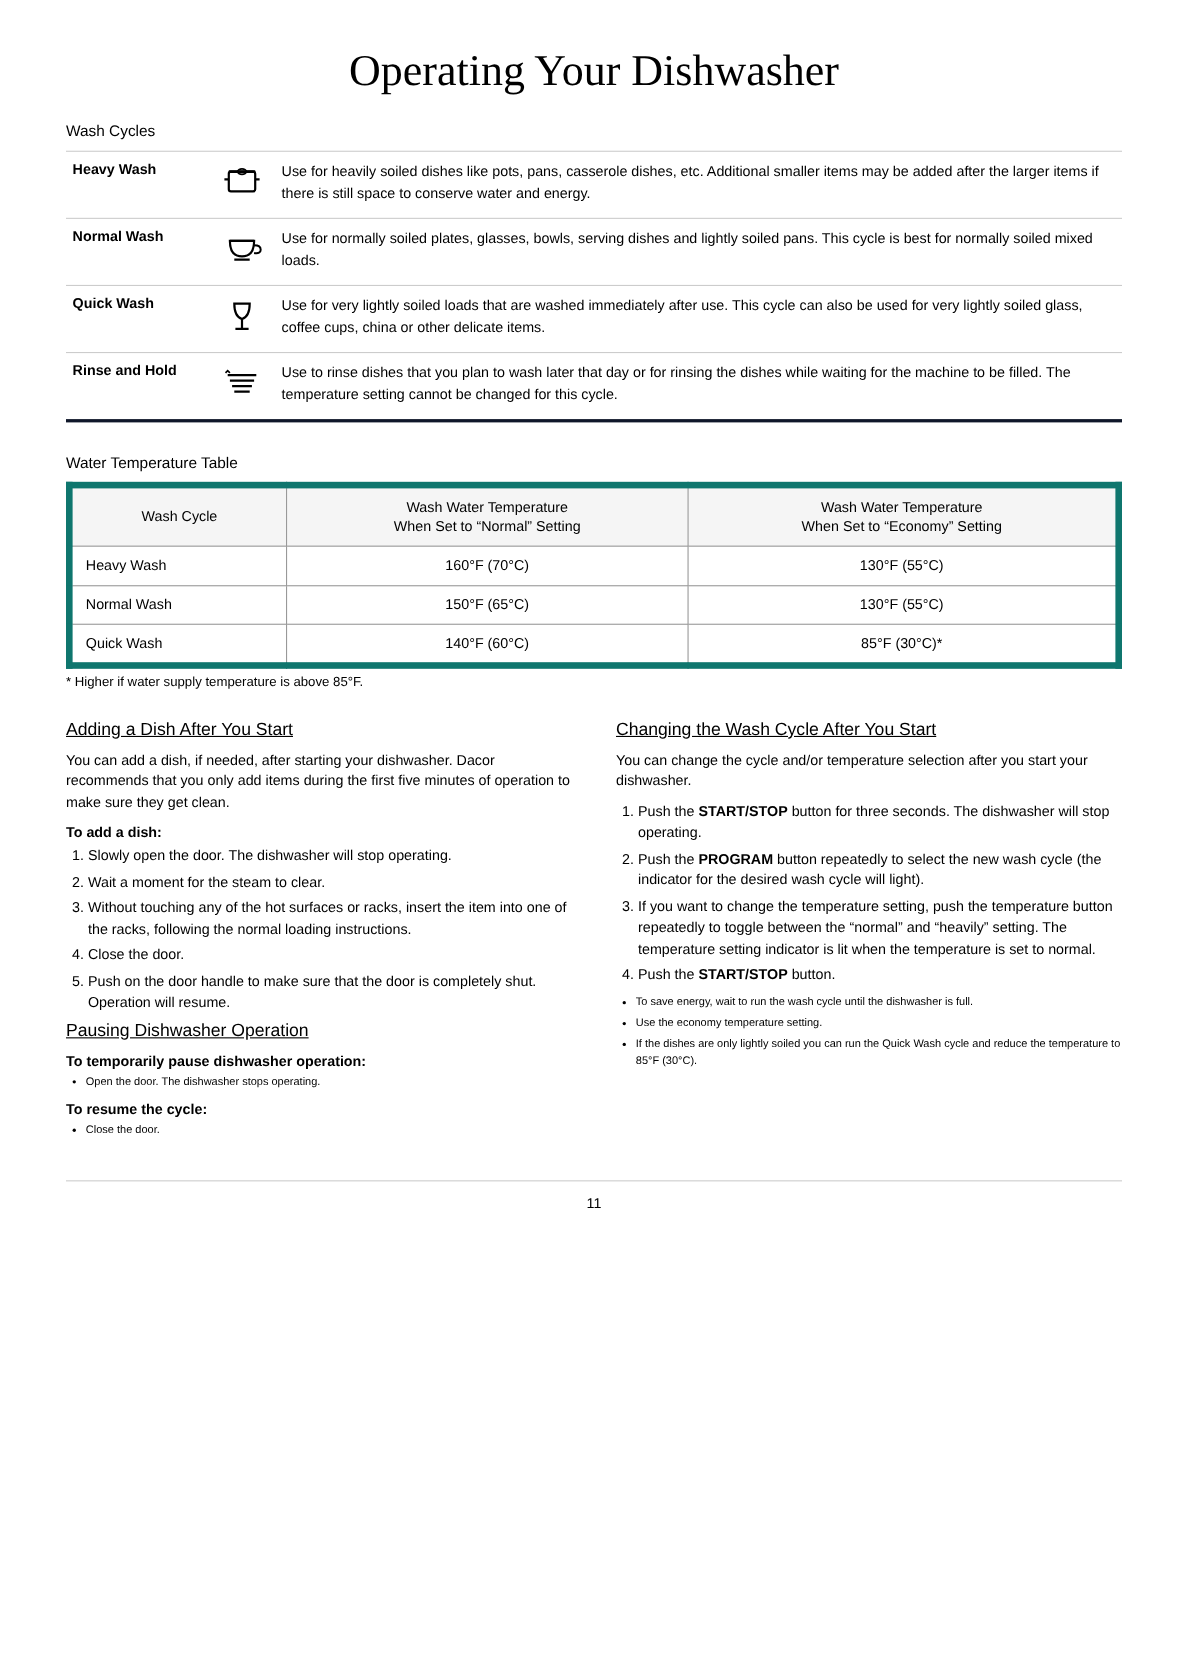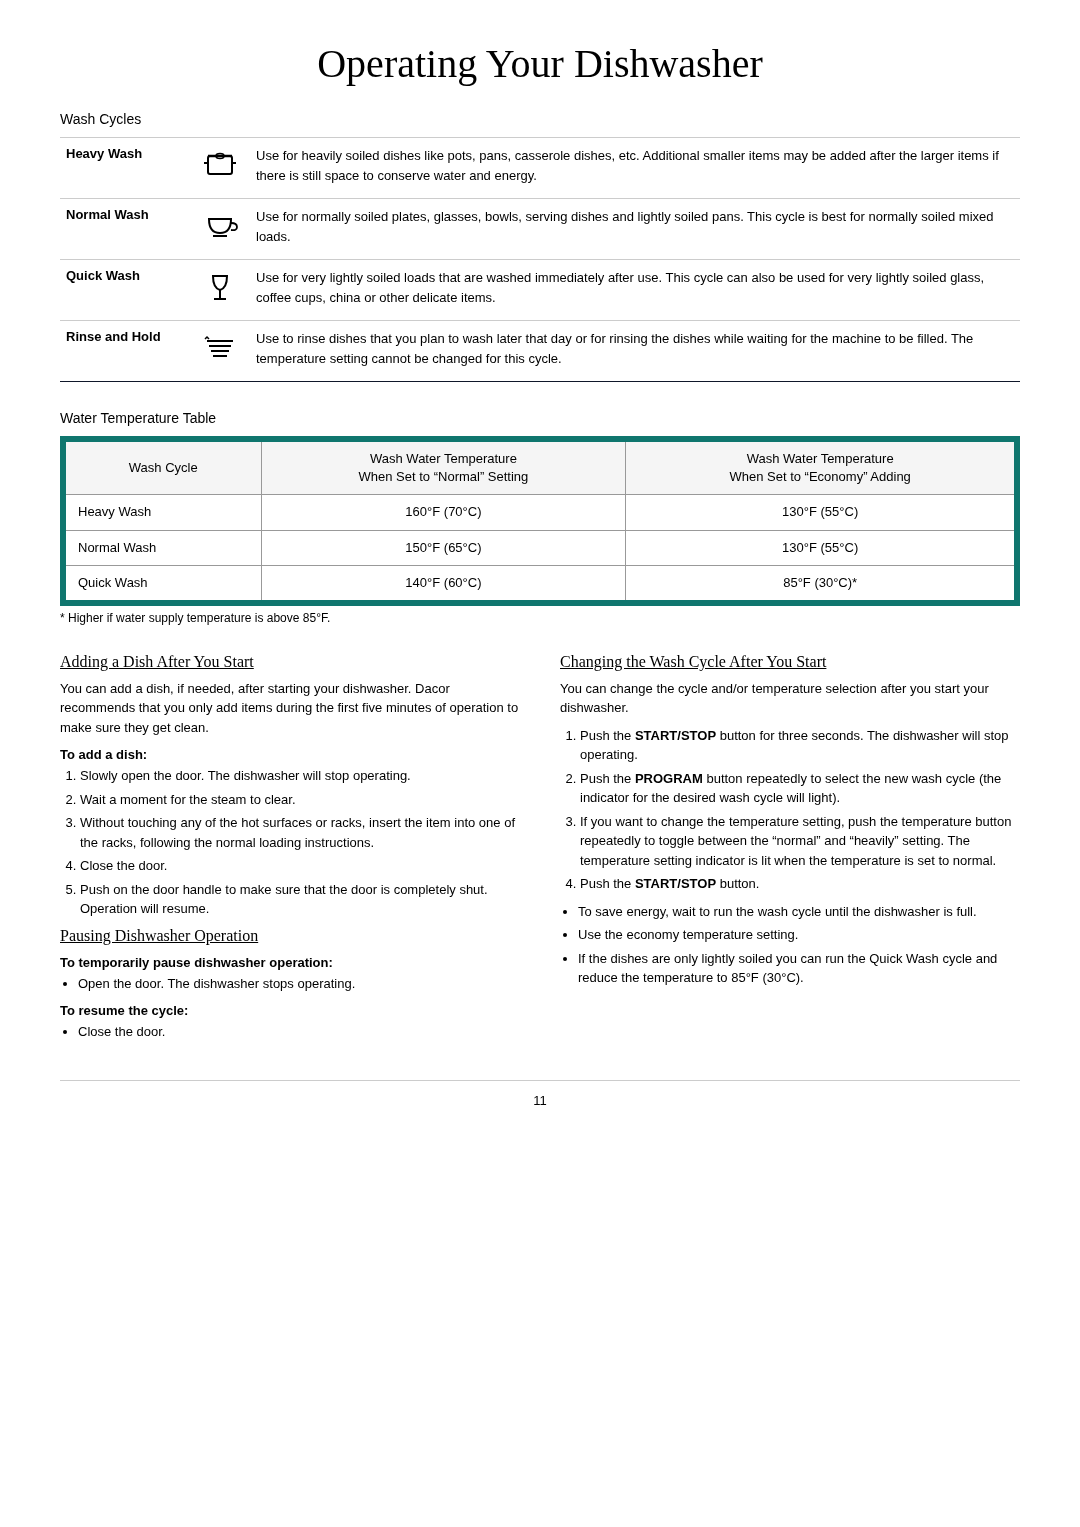--- a/index.html
+++ b/index.html
@@ -30,21 +30,21 @@
       width: 100%;
       border-collapse: collapse;
       margin-bottom: 28px;
     }
     .wash-cycles-table td {
       padding: 8px 6px;
       vertical-align: top;
       border-top: 1px solid #ccc;
     }
     .wash-cycles-table tr:last-child td {
-      border-bottom: 1px solid #0f172a;
+      border-bottom: 3px solid #0f172a;
     }
     .wash-cycles-table .cycle-name {
       font-weight: bold;
       font-size: 13px;
       white-space: nowrap;
       width: 130px;
     }
     .wash-cycles-table .cycle-icon {
       width: 60px;
       text-align: center;
@@ -88,21 +88,21 @@
       gap: 40px;
       margin-bottom: 10px;
     }
     .col-left { flex: 1; }
     .col-right { flex: 1; }
     h3.subsection {
       font-size: 16px;
       font-weight: normal;
       text-decoration: underline;
       margin-bottom: 8px;
-      font-family: Liberation Serif, serif;
+      font-family: Liberation Sans, sans-serif;
     }
     p.body-text {
       font-size: 13px;
       line-height: 1.5;
       margin-bottom: 8px;
     }
     .bold-label {
       font-weight: bold;
       font-size: 13px;
       margin-bottom: 4px;
@@ -115,21 +115,21 @@
     ol.numbered-list li {
       font-size: 13px;
       line-height: 1.5;
       margin-bottom: 4px;
     }
     ul.bullet-list {
       margin-left: 18px;
       margin-bottom: 8px;
     }
     ul.bullet-list li {
-      font-size: 13px;
+      font-size: 10px;
       line-height: 1.5;
       margin-bottom: 4px;
       list-style-type: disc;
     }
     .page-footer {
       text-align: center;
       font-size: 13px;
       margin-top: 30px;
       border-top: 1px solid #ccc;
       padding-top: 12px;
@@ -217,21 +217,21 @@
   <table class="temp-table">
     <thead>
       <tr>
         <th>Wash Cycle</th>
         <th>
           <span>Wash Water Temperature</span><br>
           <span>When Set to “Normal” Setting</span>
         </th>
         <th>
           <span>Wash Water Temperature</span><br>
-          <span>When Set to “Economy” Adding</span>
+          <span>When Set to “Economy” Setting</span>
         </th>
       </tr>
     </thead>
     <tbody>
       <tr>
         <td class="cycle-col">Heavy Wash</td>
         <td>160°F (70°C)</td>
         <td>130°F (55°C)</td>
       </tr>
       <tr>

